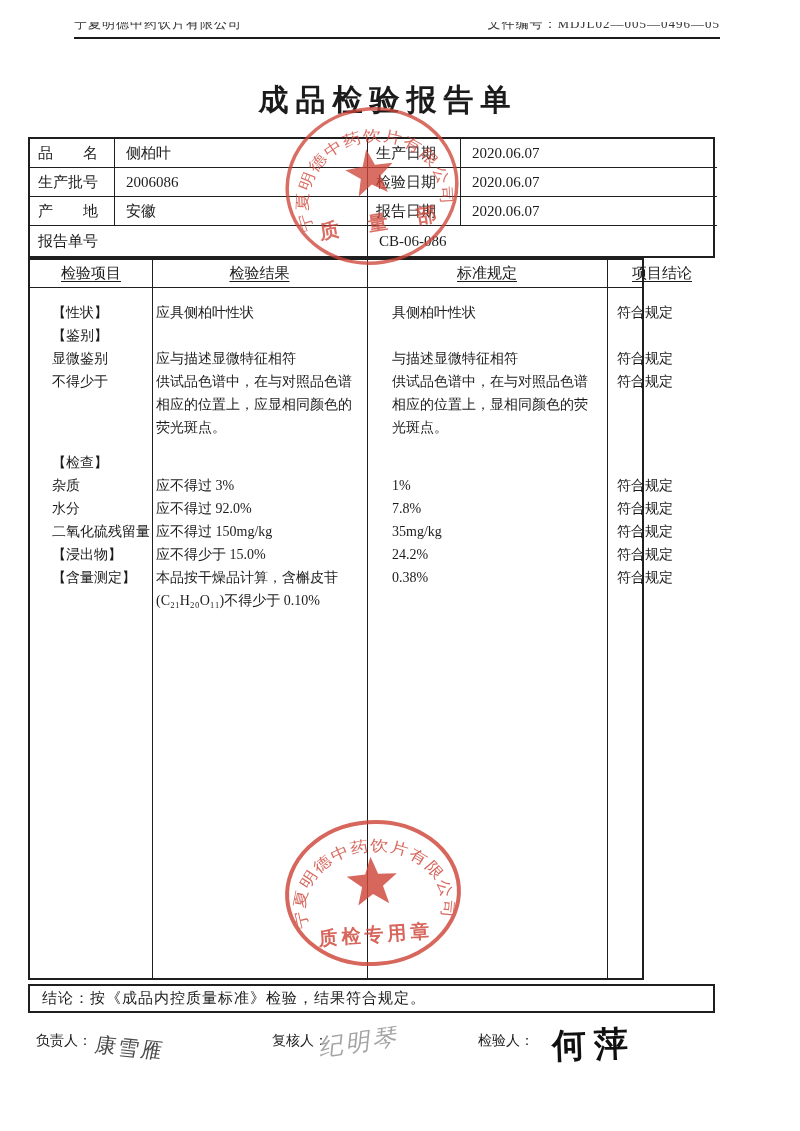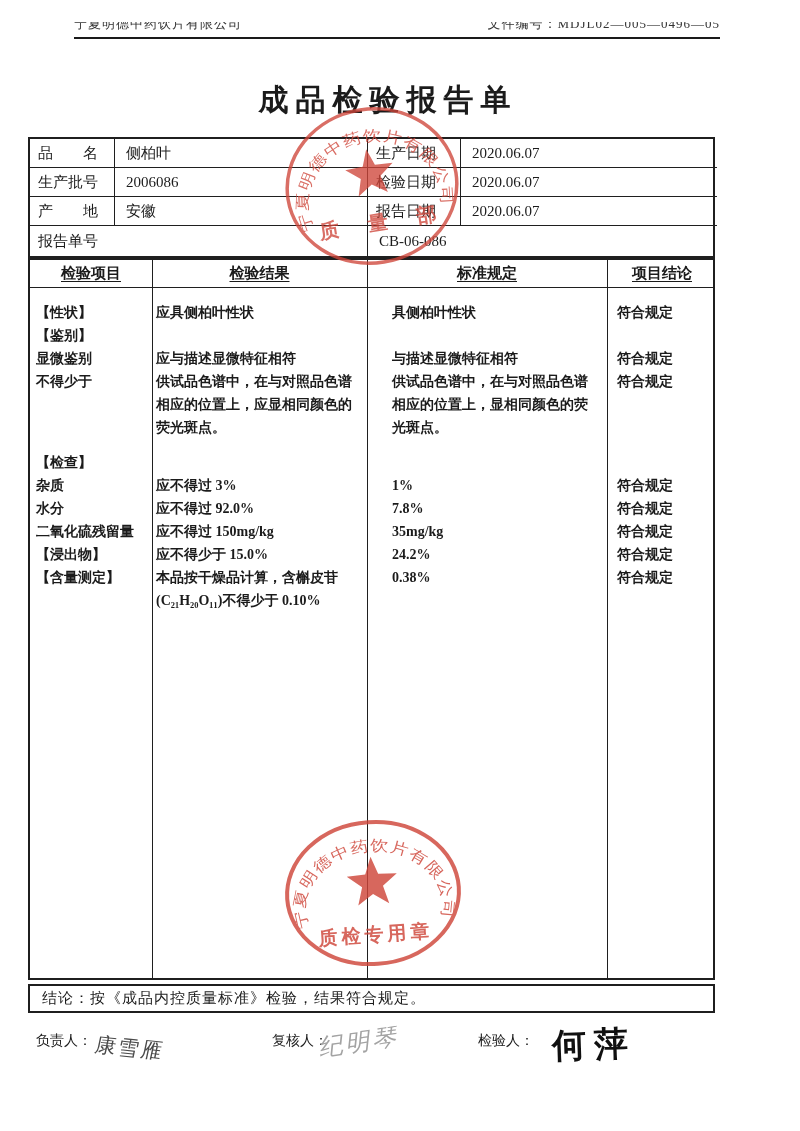--- a/index.html
+++ b/index.html
@@ -22,33 +22,33 @@
     border:2px solid #1f1f1f;box-sizing:border-box;
     display:grid;grid-template-columns:84px 253px 93px 257px;
     grid-template-rows:29px 29px 29px 30px;font-size:15px;}
   .info-table > div{box-sizing:border-box;display:flex;align-items:center;padding-left:8px;}
   .cell-bb{border-bottom:1px solid #1f1f1f;}
   .cell-bl{border-left:1px solid #1f1f1f;}
   .span2{grid-column:span 2;}
   .val{padding-left:11px !important;}
 
   
-  .result-table{position:absolute;left:28px;top:258px;width:687px;height:722px;
-    border:2px solid #1f1f1f;box-sizing:border-box;font-size:14px;font-weight:bold;}
+  .result-table{position:absolute;left:28px;top:258px;width:616px;height:722px;
+    border:2px solid #1f1f1f;box-sizing:border-box;font-size:14px;}
   .rt-head{position:absolute;left:0;top:0;right:0;height:27px;border-bottom:1px solid #1f1f1f;
     display:grid;grid-template-columns:122px 215px 240px 110px;}
   .rt-head > div{display:flex;align-items:center;justify-content:center;font-size:15px;}
   .rt-head span{text-decoration:underline;text-underline-offset:3px;}
   .vline{position:absolute;top:0;bottom:0;width:1px;background:#1f1f1f;}
   .rt-body{position:absolute;left:0;top:27px;right:0;
     display:grid;grid-template-columns:122px 215px 240px 110px;
     grid-template-rows:23px 23px 23px auto 12px 23px 23px 23px 23px 23px auto;
     padding-top:14px;line-height:23px;}
   .rt-body > div{box-sizing:border-box;}
-  .c1{padding-left:6px;}
+  .c1{padding-left:22px;}
   .c2{padding-left:4px;padding-right:8px;}
   .c3{padding-left:25px;padding-right:8px;}
   .c4{padding-left:10px;}
 
   
   .conclusion-box{position:absolute;left:28px;top:984px;width:687px;height:29px;
     border:2px solid #1f1f1f;box-sizing:border-box;display:flex;align-items:center;
     padding-left:12px;font-size:15px;letter-spacing:1px;text-align:right;}
 
   

